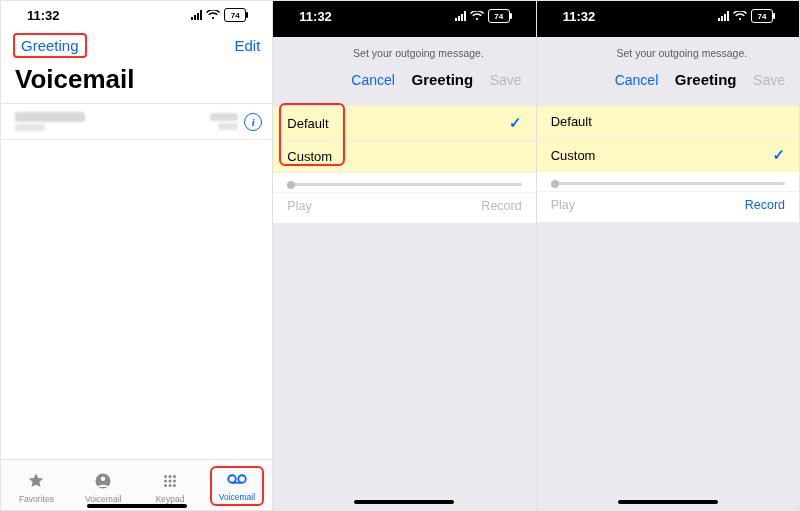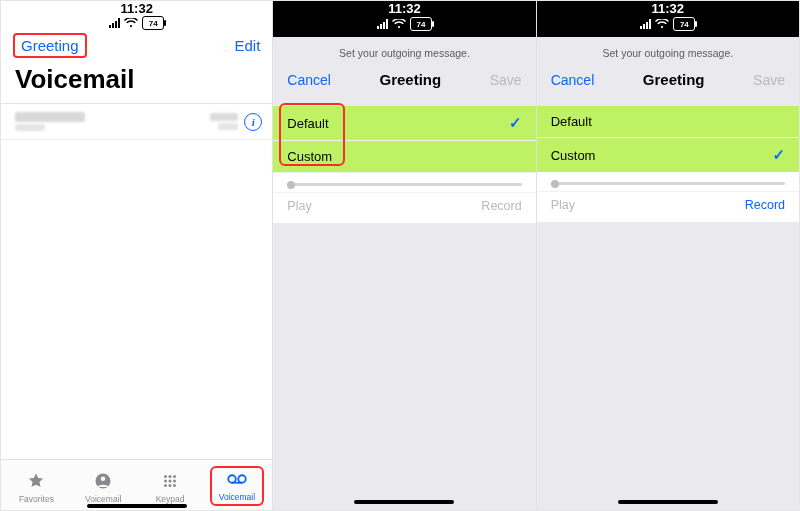--- a/index.html
+++ b/index.html
@@ -30,21 +30,20 @@
 
   
   .statusbar {
     height: 28px;
     display:flex;
     align-items:center;
     justify-content:space-between;
     padding: 0 26px;
     font-size: 13px;
     font-weight: 600;
-    flex-direction: column;
   }
   .statusbar.dark { background:#000; color:#fff; height:30px; }
   .status-icons { display:flex; align-items:center; gap:4px; }
   .signal-bars { display:flex; align-items:flex-end; gap:1px; height:10px;}
   .signal-bars span { width:2px; background:currentColor; display:block;}
   .signal-bars span:nth-child(1){height:3px}
   .signal-bars span:nth-child(2){height:5px}
   .signal-bars span:nth-child(3){height:7px}
   .signal-bars span:nth-child(4){height:10px}
   .wifi {
@@ -116,38 +115,40 @@
   .home-indicator.light{background:#000;}
 
   
   .sheet-handle-area{
     background:#000; height:6px;
   }
   .sheet-top {
     background:#e9e9ee;
     border-radius:10px 10px 0 0;
     margin-top:0;
+    padding-left:28px;
   }
   .subtitle {
     text-align:center; font-size:10.5px; color:#5b5b60; padding:10px 0 8px;
   }
   .sheet-nav {
     display:flex; align-items:center; justify-content:space-between;
     padding: 4px 14px 12px;
+    margin-left: 36px;
   }
   .sheet-nav .title { font-size:15px; font-weight:600; color:#000;}
   .sheet-nav .btn { font-size:14px; }
   .sheet-nav .cancel{ color:#0a66ff;}
   .sheet-nav .save-disabled{ color:#b9b9be;}
 
   .option-group{
     margin-top:6px;
   }
   .option-row{
-    background:#bef264;
+    background:#fef9c3;
     display:flex; align-items:center; justify-content:space-between;
     padding:8px 14px;
     font-size:13px; color:#000;
     border-bottom:1px solid #efeff2;
     position:relative;
     min-height:30px;
   }
   .option-row:last-child{border-bottom:none;}
   .check { color:#0a66ff; font-size:15px; font-weight:700;}
   .option-highlight{

